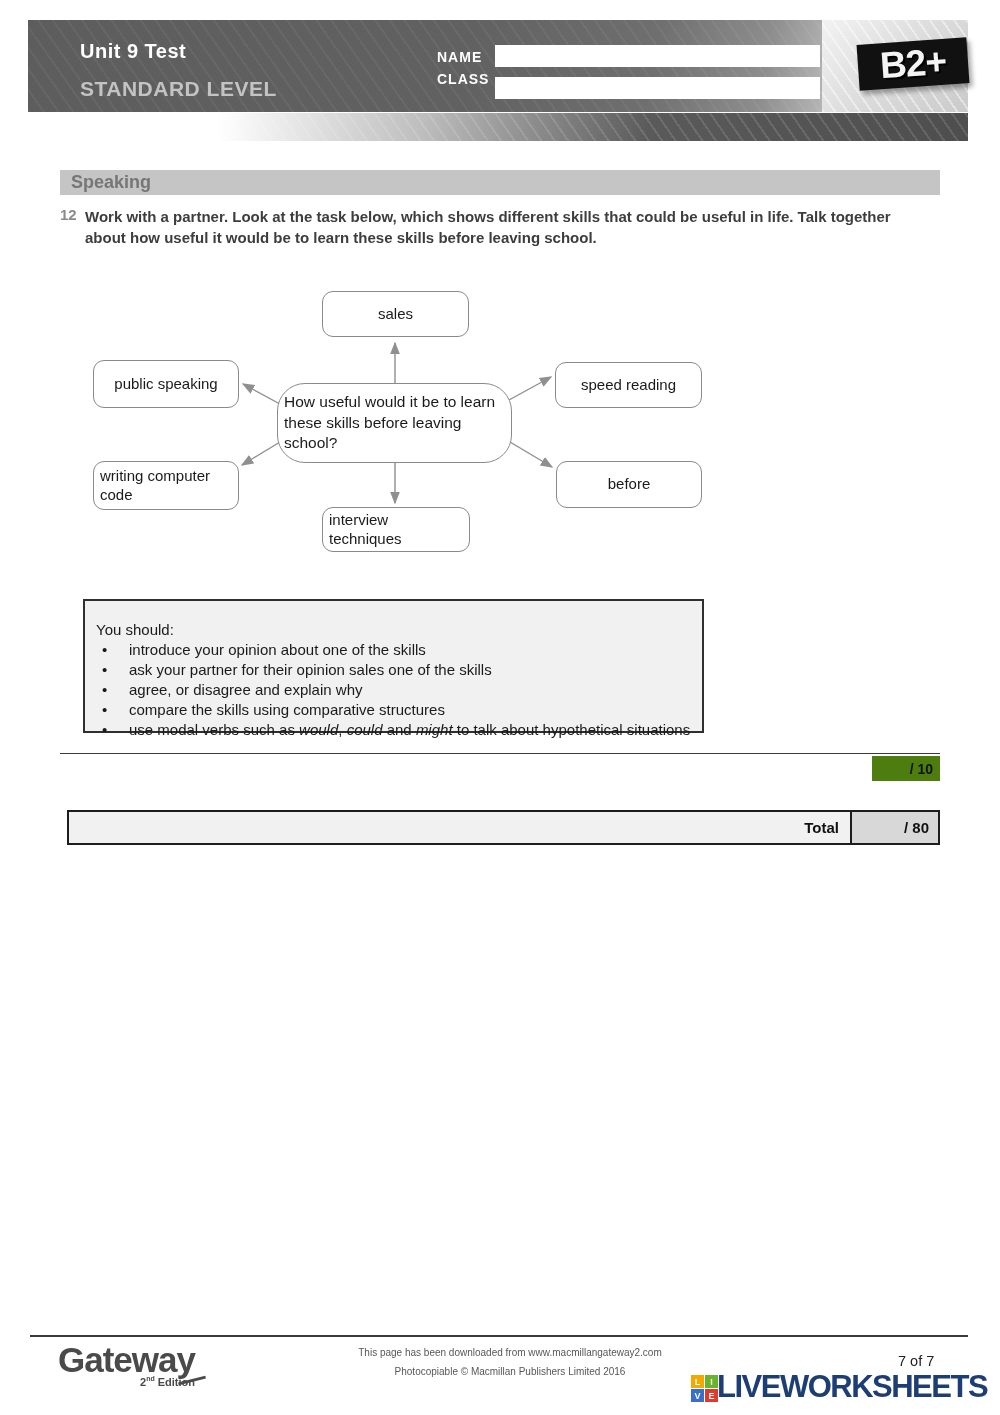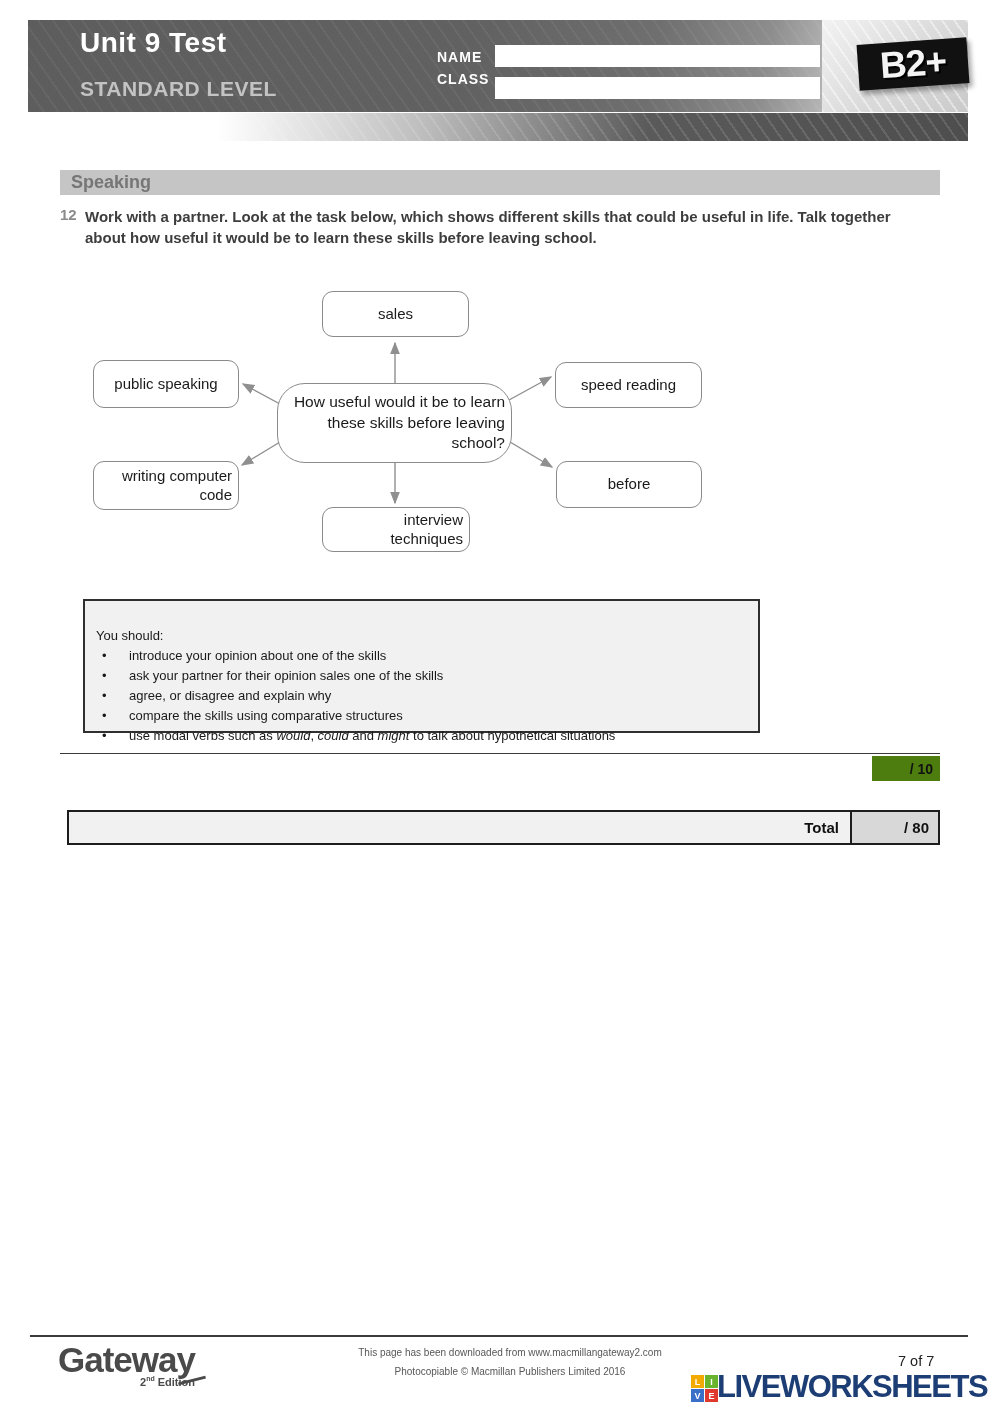--- a/index.html
+++ b/index.html
@@ -9,21 +9,21 @@
 
   
   .hdr-band{left:28px;top:20px;width:794px;height:92px;
     background:
       repeating-linear-gradient(55deg, rgba(255,255,255,0.05) 0 2px, rgba(255,255,255,0) 2px 12px),
       linear-gradient(100deg,#5d5d5d 0%,#616161 55%,#6f6f6f 78%,#8d8d8d 92%,#b5b5b5 100%);}
   .hdr-light{left:822px;top:20px;width:146px;height:92px;
     background:
       repeating-linear-gradient(55deg, rgba(255,255,255,0.45) 0 2px, rgba(255,255,255,0) 2px 10px),
       linear-gradient(135deg,#f2f2f2 0%,#dcdcdc 50%,#cacaca 100%);}
-  .hdr-title{left:80px;top:27px;font-size:28px;font-weight:bold;color:#ffffff;letter-spacing:0.5px;}
+  .hdr-title{left:80px;top:40px;font-size:20px;font-weight:bold;color:#ffffff;letter-spacing:0.5px;}
   .hdr-sub{left:80px;top:77px;font-size:21px;font-weight:bold;color:#c3c3c3;letter-spacing:0.5px;}
   .fld-label{font-size:14px;font-weight:bold;color:#ffffff;letter-spacing:1px;}
   .fld-input{background:#ffffff;border:none;width:325px;height:22px;padding:0 6px;
              font-family:"Liberation Sans",sans-serif;font-size:14px;color:#222;box-sizing:border-box;}
   .badge{left:858px;top:41px;width:110px;height:46px;background:#111111;
          transform:rotate(-4deg);display:flex;align-items:center;justify-content:center;
          box-shadow:3px 4px 5px rgba(0,0,0,0.35);}
   .badge span{color:#f4f4f4;font-size:37px;font-weight:900;letter-spacing:-1px;
               text-shadow:2px 2px 0 #000;}
   .hdr-stripe{left:30px;top:113px;width:938px;height:28px;
@@ -36,28 +36,28 @@
            display:flex;align-items:center;}
   .sec-bar span{font-size:18px;font-weight:bold;color:#767676;padding-left:11px;}
 
   .task{left:60px;top:206px;width:872px;display:flex;}
   .task-num{width:25px;font-size:15px;font-weight:bold;color:#8b8b8b;flex:none;}
   .task-txt{font-size:15px;font-weight:bold;color:#3d3d3d;line-height:21px;}
 
   
   .diagram{left:80px;top:280px;width:640px;height:290px;}
   .node{position:absolute;background:#ffffff;border:1.5px solid #8a8a8a;border-radius:11px;
-        display:flex;align-items:center;justify-content:center;text-align:right;
+        display:flex;align-items:center;justify-content:center;text-align:left;
         font-size:15px;color:#1a1a1a;line-height:1.25;box-sizing:border-box;padding:2px 6px;}
   .node-center{border-radius:28px;font-size:15.5px;line-height:1.35;}
 
   
-  .guide{left:83px;top:599px;width:677px;height:134px;background:#f1f1f1;
-         border:2px solid #2f2f2f;box-sizing:border-box;padding:25px 10px 0 11px;
-         font-size:13px;color:#1a1a1a;line-height:20px;}
+  .guide{left:83px;top:599px;width:621px;height:134px;background:#f1f1f1;
+         border:2px solid #2f2f2f;box-sizing:border-box;padding:19px 10px 0 11px;
+         font-size:15px;color:#1a1a1a;line-height:20px;}
   .guide-row{display:flex;}
   .guide-bullet{width:27px;flex:none;text-align:left;padding-left:6px;}
 
   
   .rule-task{left:60px;top:753px;width:880px;height:0;border-top:1.5px solid #3a3a3a;}
   .score10{left:872px;top:756px;width:68px;height:25px;background:#4d7c0f;
            display:flex;align-items:center;justify-content:flex-end;
            font-size:14px;font-weight:bold;color:#111;padding-right:7px;box-sizing:border-box;}
   .totalrow{left:67px;top:810px;width:873px;height:35px;border:2px solid #1d1d1d;
             background:#f1f1f1;box-sizing:border-box;display:flex;align-items:stretch;}

